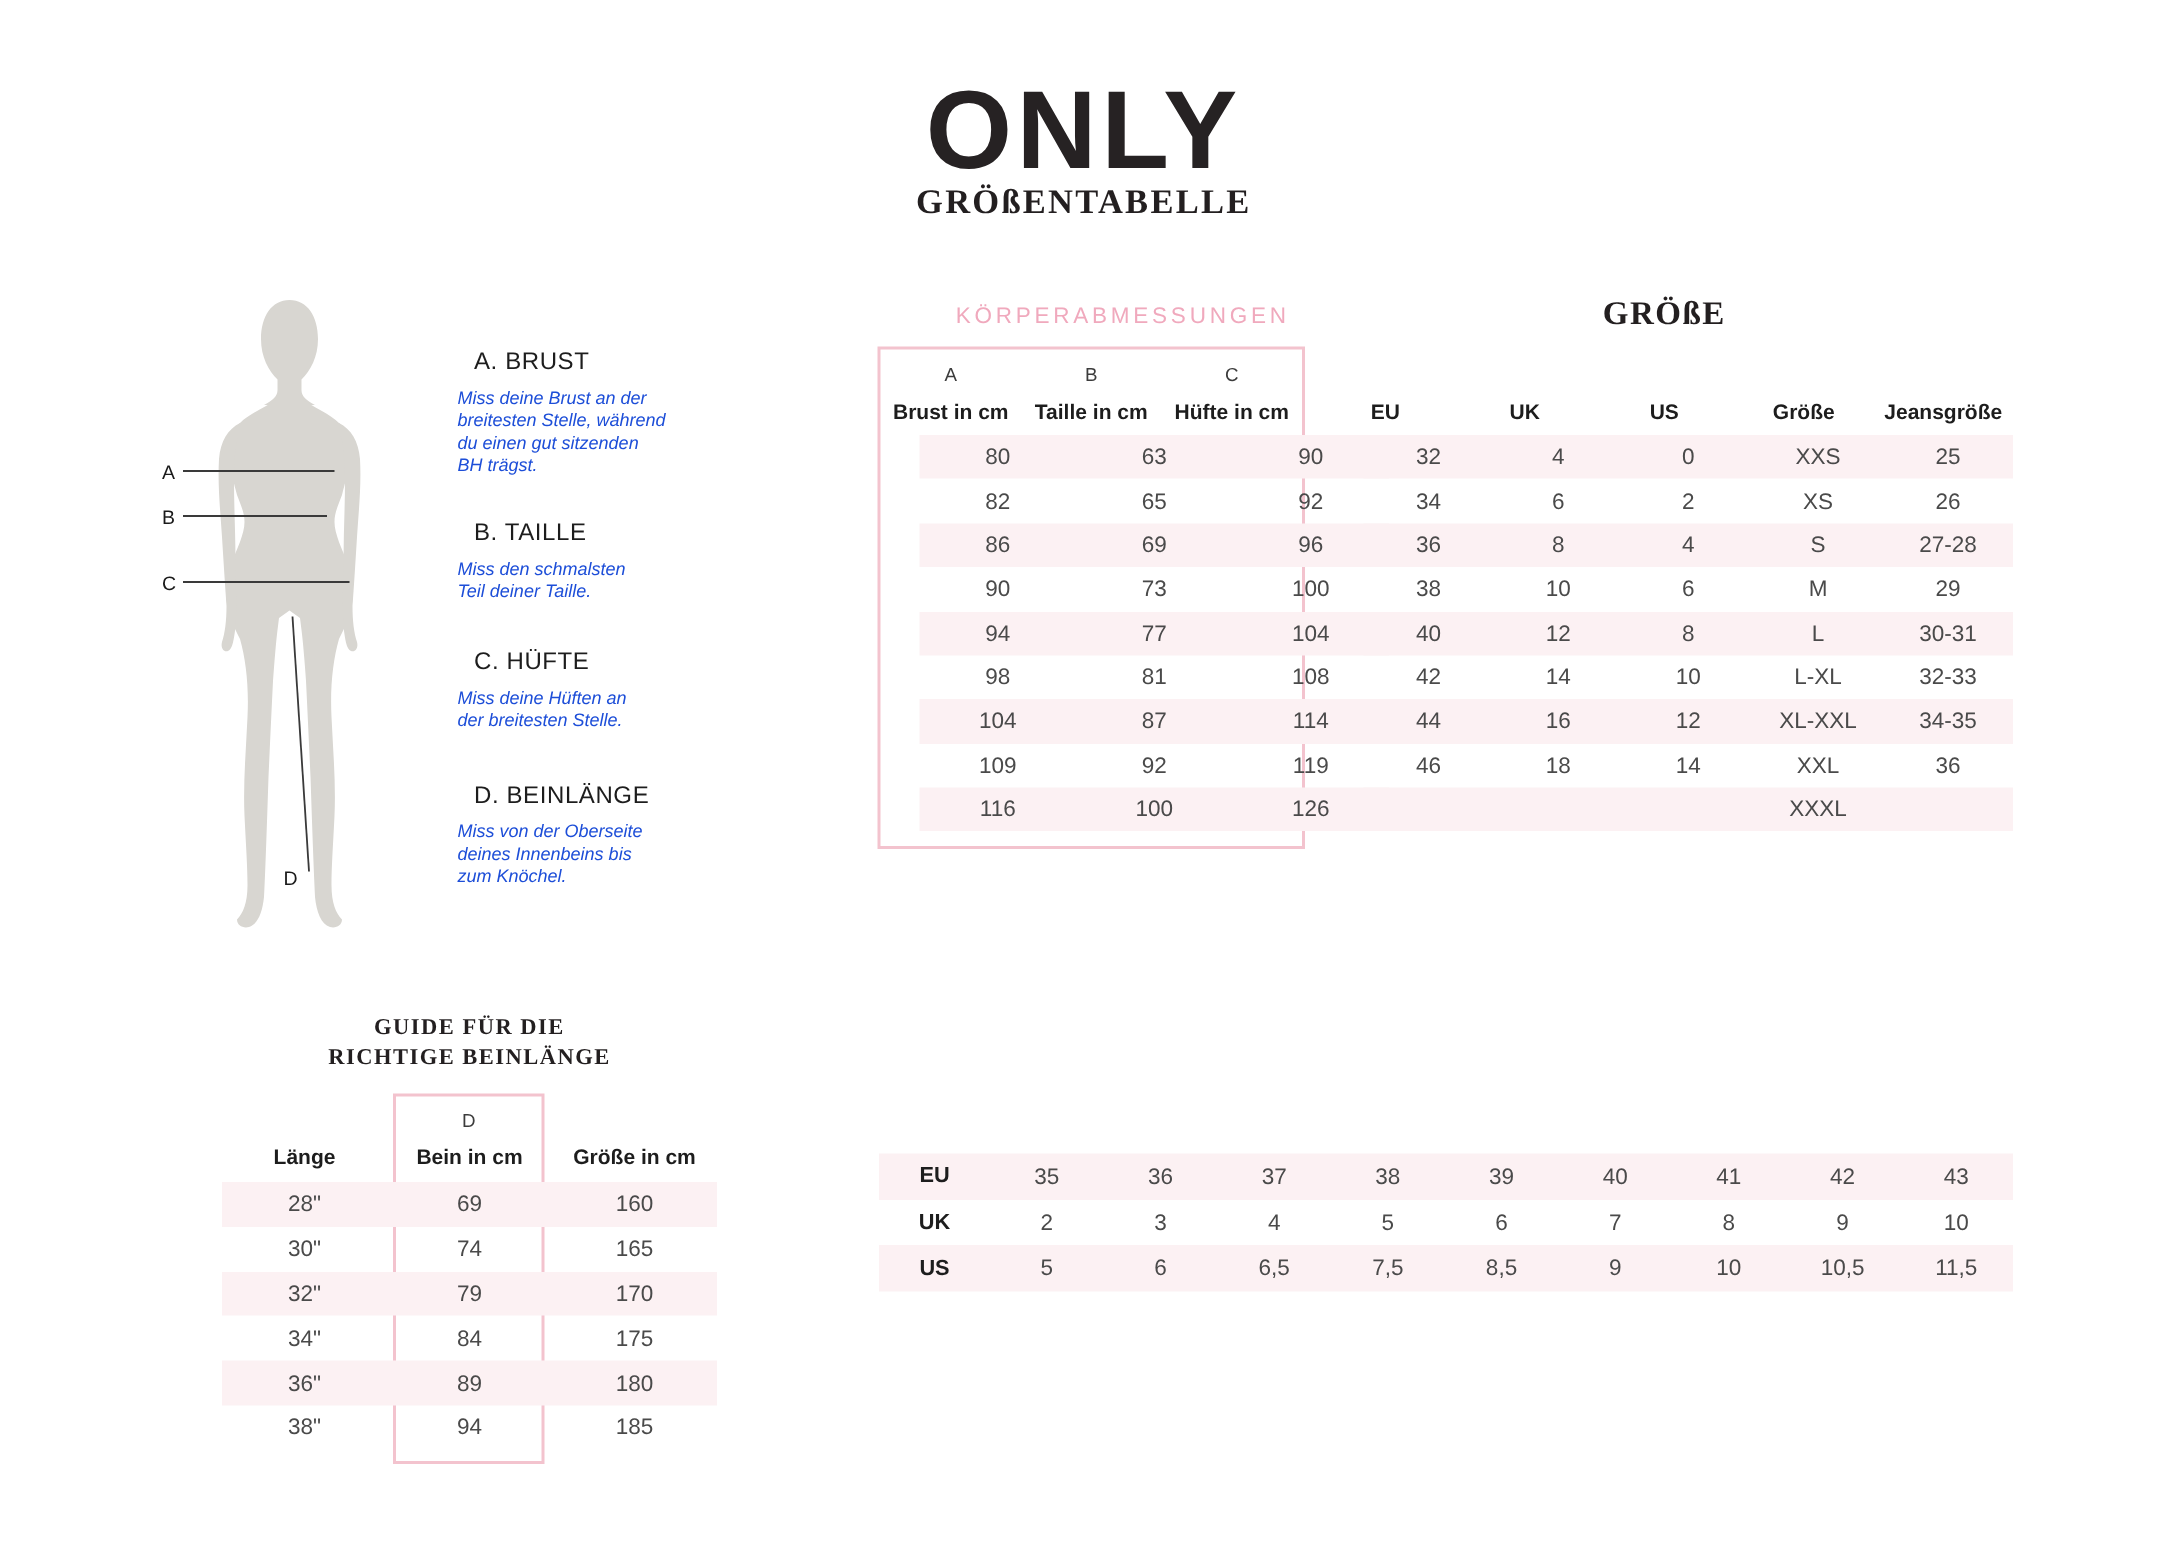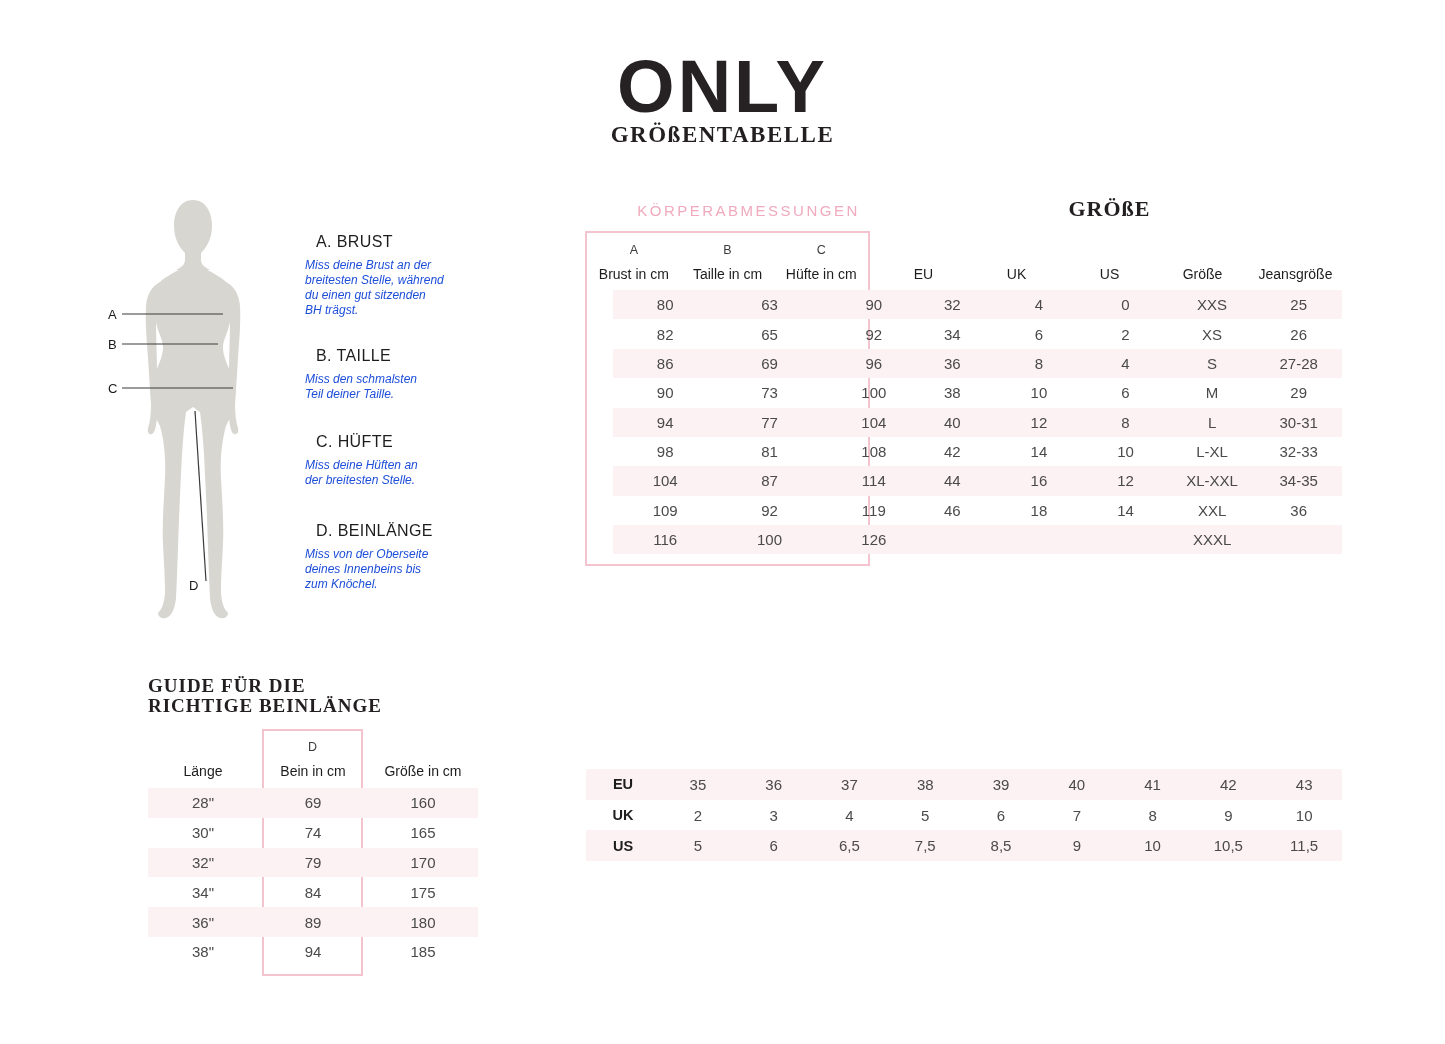--- a/index.html
+++ b/index.html
@@ -18,21 +18,21 @@
 
   
   .instr{position:absolute;left:305px;width:170px;}
   .instr-h{font-size:16px;color:#1d1d1d;letter-spacing:.4px;margin-left:11px;}
   .instr-p{margin-top:7px;font-size:12px;line-height:15px;color:#1d4ed8;white-space:pre-line;font-style:italic;}
 
   
   .trow{display:flex;align-items:center;}
   .trow.stripe{background:var(--stripe-pink,#fcf1f3);}
   .tcell{flex:1;text-align:center;font-size:15px;color:#4a4a4a;}
-  .hdr .tcell{font-weight:normal;font-size:14px;color:#1d1d1d;}
+  .hdr .tcell{font-weight:bold;font-size:14px;color:#1d1d1d;}
   .sub .tcell{font-size:12.5px;color:#3c3c3c;font-weight:normal;}
 
   
   .kt-title{position:absolute;left:606px;top:202px;width:285px;text-align:center;
         color:var(--accent-pink,#f0a9bd);font-size:15px;letter-spacing:2.5px;}
   .bm-box{position:absolute;left:585px;top:231px;width:285px;height:335px;
         border:2px solid var(--border-pink,#f3c3ce);box-sizing:border-box;pointer-events:none;}
   .bm-letters{position:absolute;left:587px;top:243px;width:281px;display:flex;}
   .bm-colnames{position:absolute;left:587px;top:266px;width:281px;display:flex;}
   .bm-rows{position:absolute;left:587px;top:290px;width:313px;padding-left:26px;}
@@ -40,22 +40,22 @@
 
   
   .sz-title{position:absolute;left:877px;top:196px;width:465px;text-align:center;
         font-family:"Liberation Serif", serif;font-weight:bold;font-size:22px;
         letter-spacing:1px;color:#231f20;}
   .sz-colnames{position:absolute;left:877px;top:266px;width:465px;display:flex;}
   .sz-rows{position:absolute;left:877px;top:290px;width:465px;}
   .sz-rows .trow{height:29.38px;margin-left:32px;}
 
   
-  .leg-title{position:absolute;left:148px;top:676px;width:330px;text-align:left;
-        font-family:"Liberation Serif", serif;font-weight:bold;font-size:19px;
+  .leg-title{position:absolute;left:148px;top:676px;width:330px;text-align:center;
+        font-family:"Liberation Serif", serif;font-weight:bold;font-size:15px;
         line-height:19.5px;letter-spacing:1px;color:#231f20;}
   .leg-d{position:absolute;left:262px;top:740px;width:101px;text-align:center;
         font-size:12.5px;color:#3c3c3c;}
   .leg-colnames{position:absolute;left:148px;top:763px;width:330px;display:flex;}
   .leg-rows{position:absolute;left:148px;top:788px;width:330px;}
   .leg-rows .trow{height:29.8px;}
   .leg-box{position:absolute;left:262px;top:729px;width:101px;height:247px;
         border:2px solid var(--border-pink,#f3c3ce);box-sizing:border-box;pointer-events:none;}
 
   

